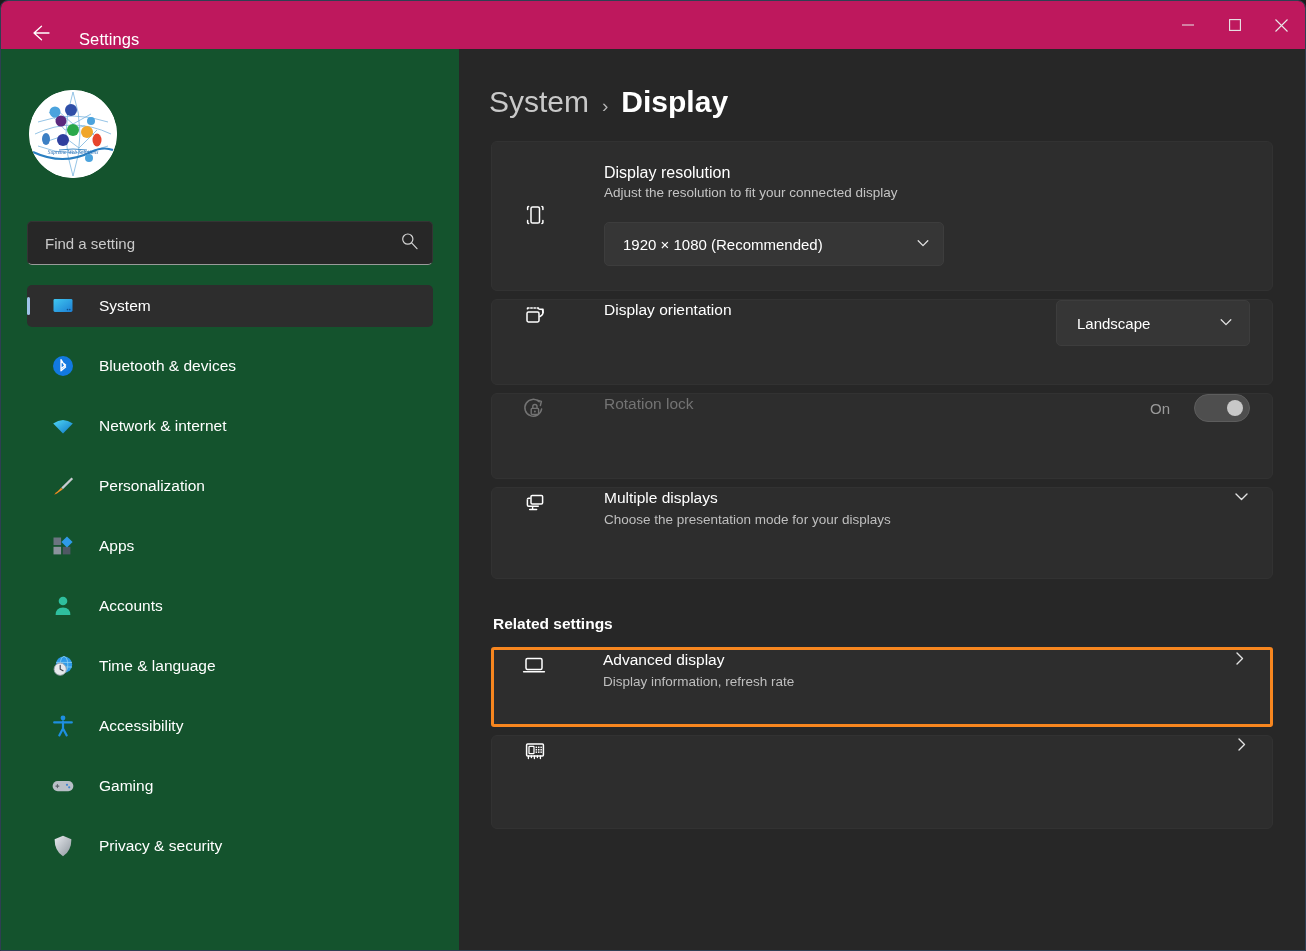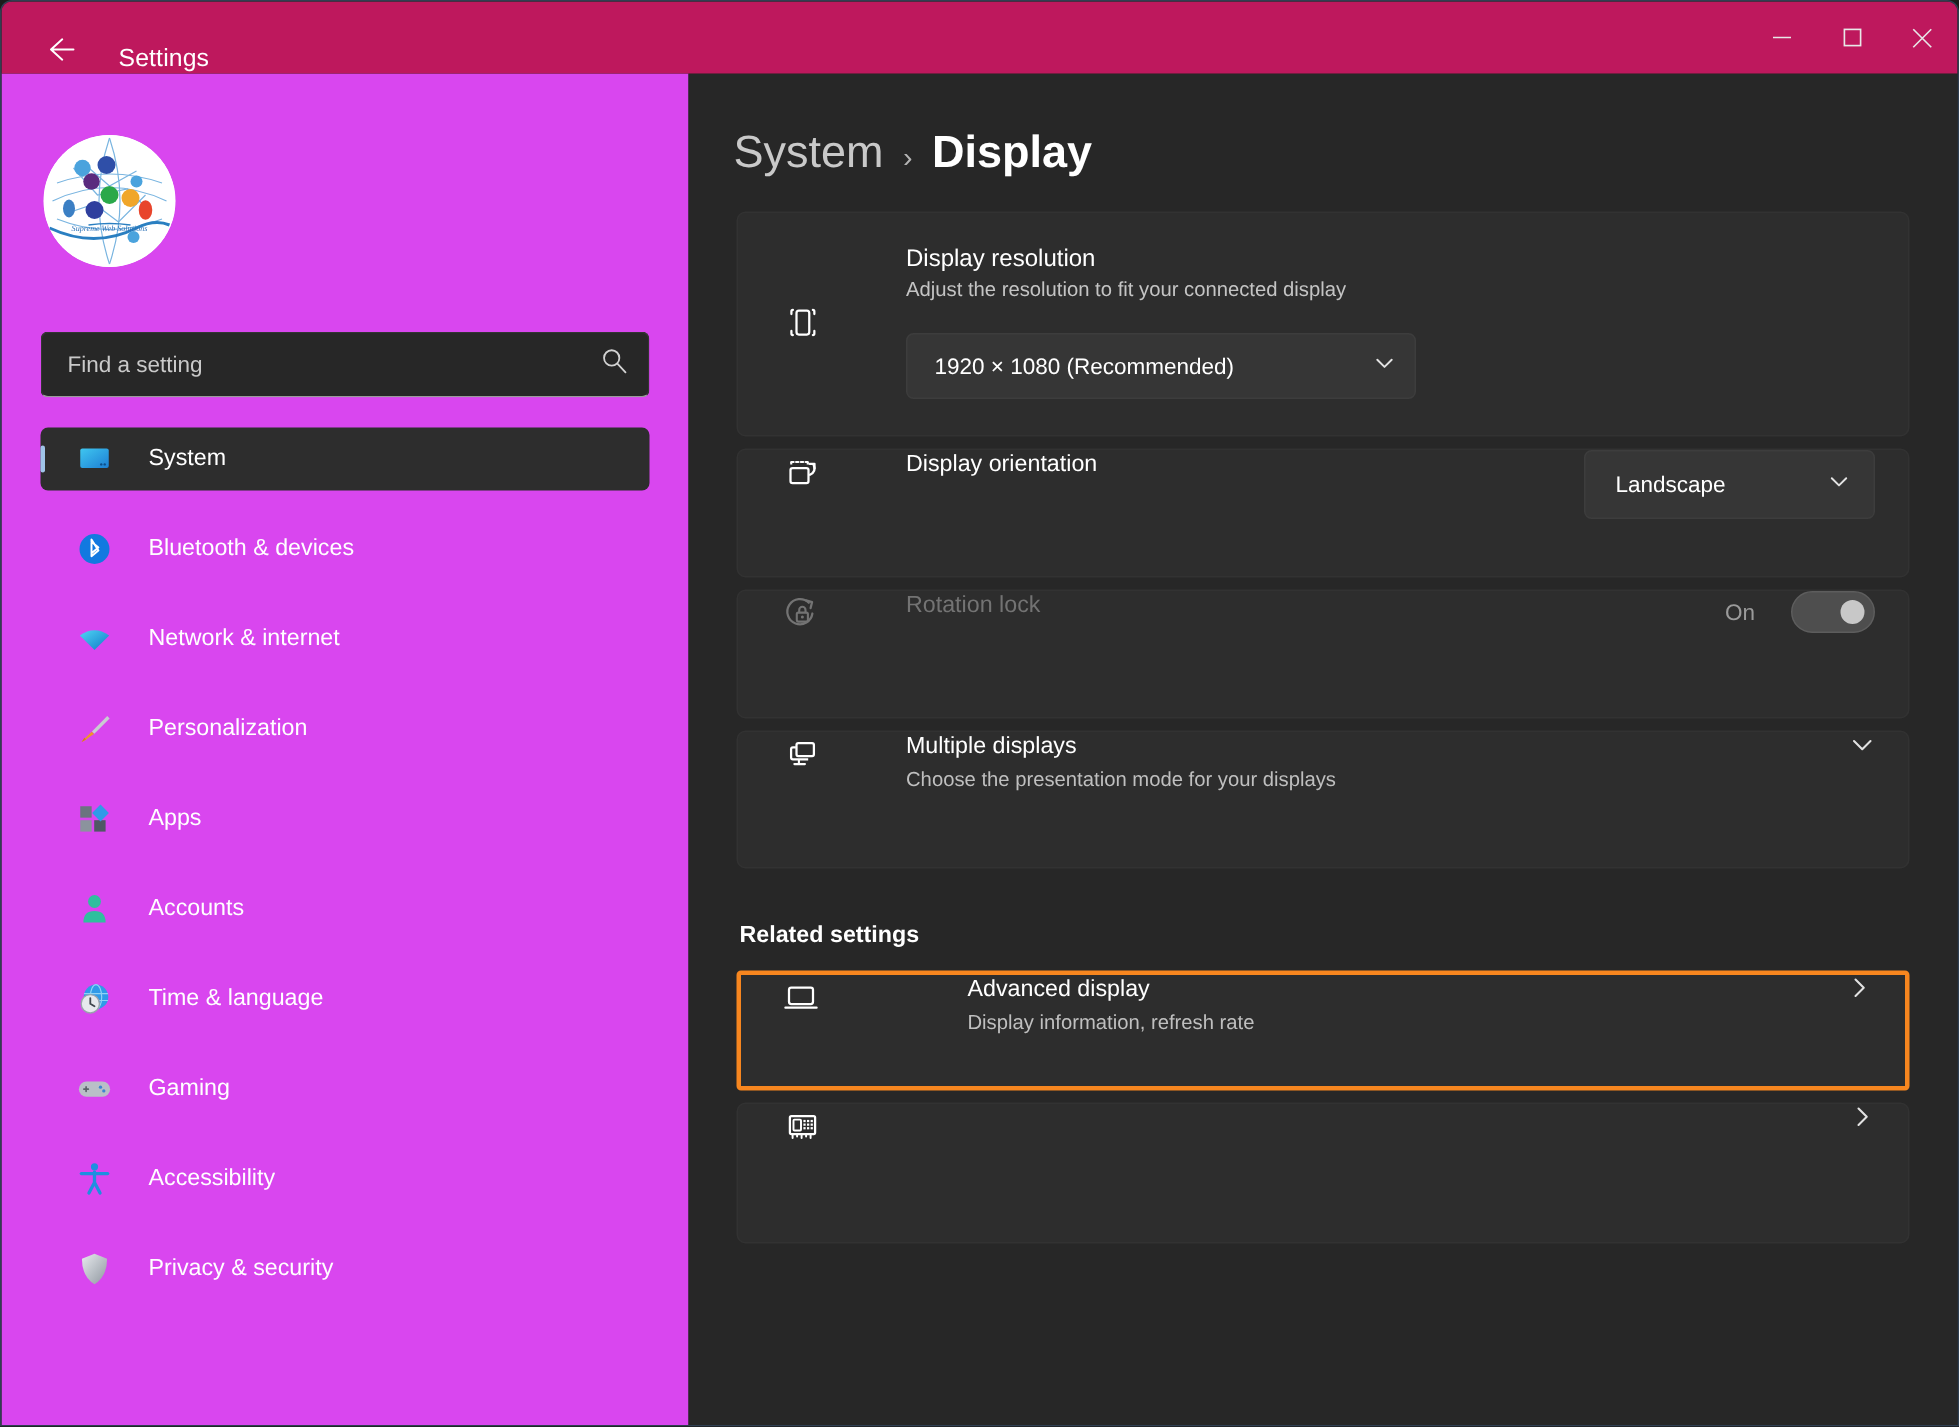--- a/index.html
+++ b/index.html
@@ -56,21 +56,21 @@
     display: flex; align-items: center; justify-content: center;
     cursor: pointer;
   }
 
   
   #sidebar {
     position: absolute;
     top: 48px; left: 0;
     width: 458px;
     height: 903px;
-    background: #d946ef;
+    background: #14532d;
     padding: 0 20px;
     overflow: hidden;
   }
   .avatar {
     width: 88px; height: 88px;
     margin: 41px 0 0 8px;
     border-radius: 50%;
     background: #ffffff;
     overflow: hidden;
     position: relative;
@@ -263,21 +263,21 @@
     font-size: 15.5px;
     color: #ffffff;
     font-weight: bold;
     margin: 36px 0 14px 2px;
   }
 
   .card.highlighted {
     border: 3px solid #f7861f;
     border-radius: 3px;
   }
-  .card.highlighted .row { min-height: 74px; padding-left: 23px; gap: 42px; }
+  .card.highlighted .row { min-height: 74px; padding-left: 23px; }
 </style>
 </head>
 <body>
 
 <div id="app-window">
 
   <div id="titlebar">
     <div class="back-btn">
       <svg width="20" height="20" viewBox="0 0 20 20">
         <path d="M3 10 L10.5 3.2 M3 10 L10.5 16.8 M3 10 L18 10" fill="none" stroke="#ffffff" stroke-width="1.3" stroke-linecap="round" stroke-linejoin="round"></path>
@@ -433,38 +433,38 @@
             <circle cx="9.2" cy="15.2" r="6.1" fill="#e6e9ed" stroke="#9aa3ad" stroke-width="0.9"></circle>
             <path d="M9.2 11.4 V15.2 L12 16.8" stroke="#40474f" stroke-width="1.2" fill="none" stroke-linecap="round"></path>
           </svg>
         </span>
         <span class="nav-label">Time &amp; language</span>
       </div>
 
       <div class="nav-item">
         <span class="nav-icon">
           <svg width="24" height="24" viewBox="0 0 24 24">
+            <circle cx="12" cy="3.9" r="2.4" fill="#1e8fe0"></circle>
+            <path d="M3.2 8.4 H20.8" stroke="#1e8fe0" stroke-width="2.2" stroke-linecap="round"></path>
+            <path d="M12 7.4 V14.4 M12 14.4 L8.3 21.4 M12 14.4 L15.7 21.4" stroke="#1e8fe0" stroke-width="2.2" stroke-linecap="round" fill="none"></path>
+          </svg>
+        </span>
+        <span class="nav-label">Accessibility</span>
+      </div>
+
+      <div class="nav-item">
+        <span class="nav-icon">
+          <svg width="24" height="24" viewBox="0 0 24 24">
             <rect x="1.6" y="7" width="20.8" height="10.2" rx="5.1" fill="#b9bfc7"></rect>
             <path d="M6.4 10.6 V13.6 M4.9 12.1 H7.9" stroke="#5a6169" stroke-width="1.1" stroke-linecap="round"></path>
             <circle cx="16" cy="10.8" r="1.1" fill="#3f84d0"></circle>
             <circle cx="18.2" cy="13.3" r="1.1" fill="#3f84d0"></circle>
           </svg>
         </span>
         <span class="nav-label">Gaming</span>
-      </div>
-
-      <div class="nav-item">
-        <span class="nav-icon">
-          <svg width="24" height="24" viewBox="0 0 24 24">
-            <circle cx="12" cy="3.9" r="2.4" fill="#1e8fe0"></circle>
-            <path d="M3.2 8.4 H20.8" stroke="#1e8fe0" stroke-width="2.2" stroke-linecap="round"></path>
-            <path d="M12 7.4 V14.4 M12 14.4 L8.3 21.4 M12 14.4 L15.7 21.4" stroke="#1e8fe0" stroke-width="2.2" stroke-linecap="round" fill="none"></path>
-          </svg>
-        </span>
-        <span class="nav-label">Accessibility</span>
       </div>
 
       <div class="nav-item">
         <span class="nav-icon">
           <svg width="24" height="24" viewBox="0 0 24 24">
             <defs>
                 <linearGradient id="gShield" x1="0" y1="0" x2="1" y2="1">
               <stop offset="0" stop-color="#e8ebef"></stop>
                   <stop offset="1" stop-color="#8f979f"></stop>
             </linearGradient>

